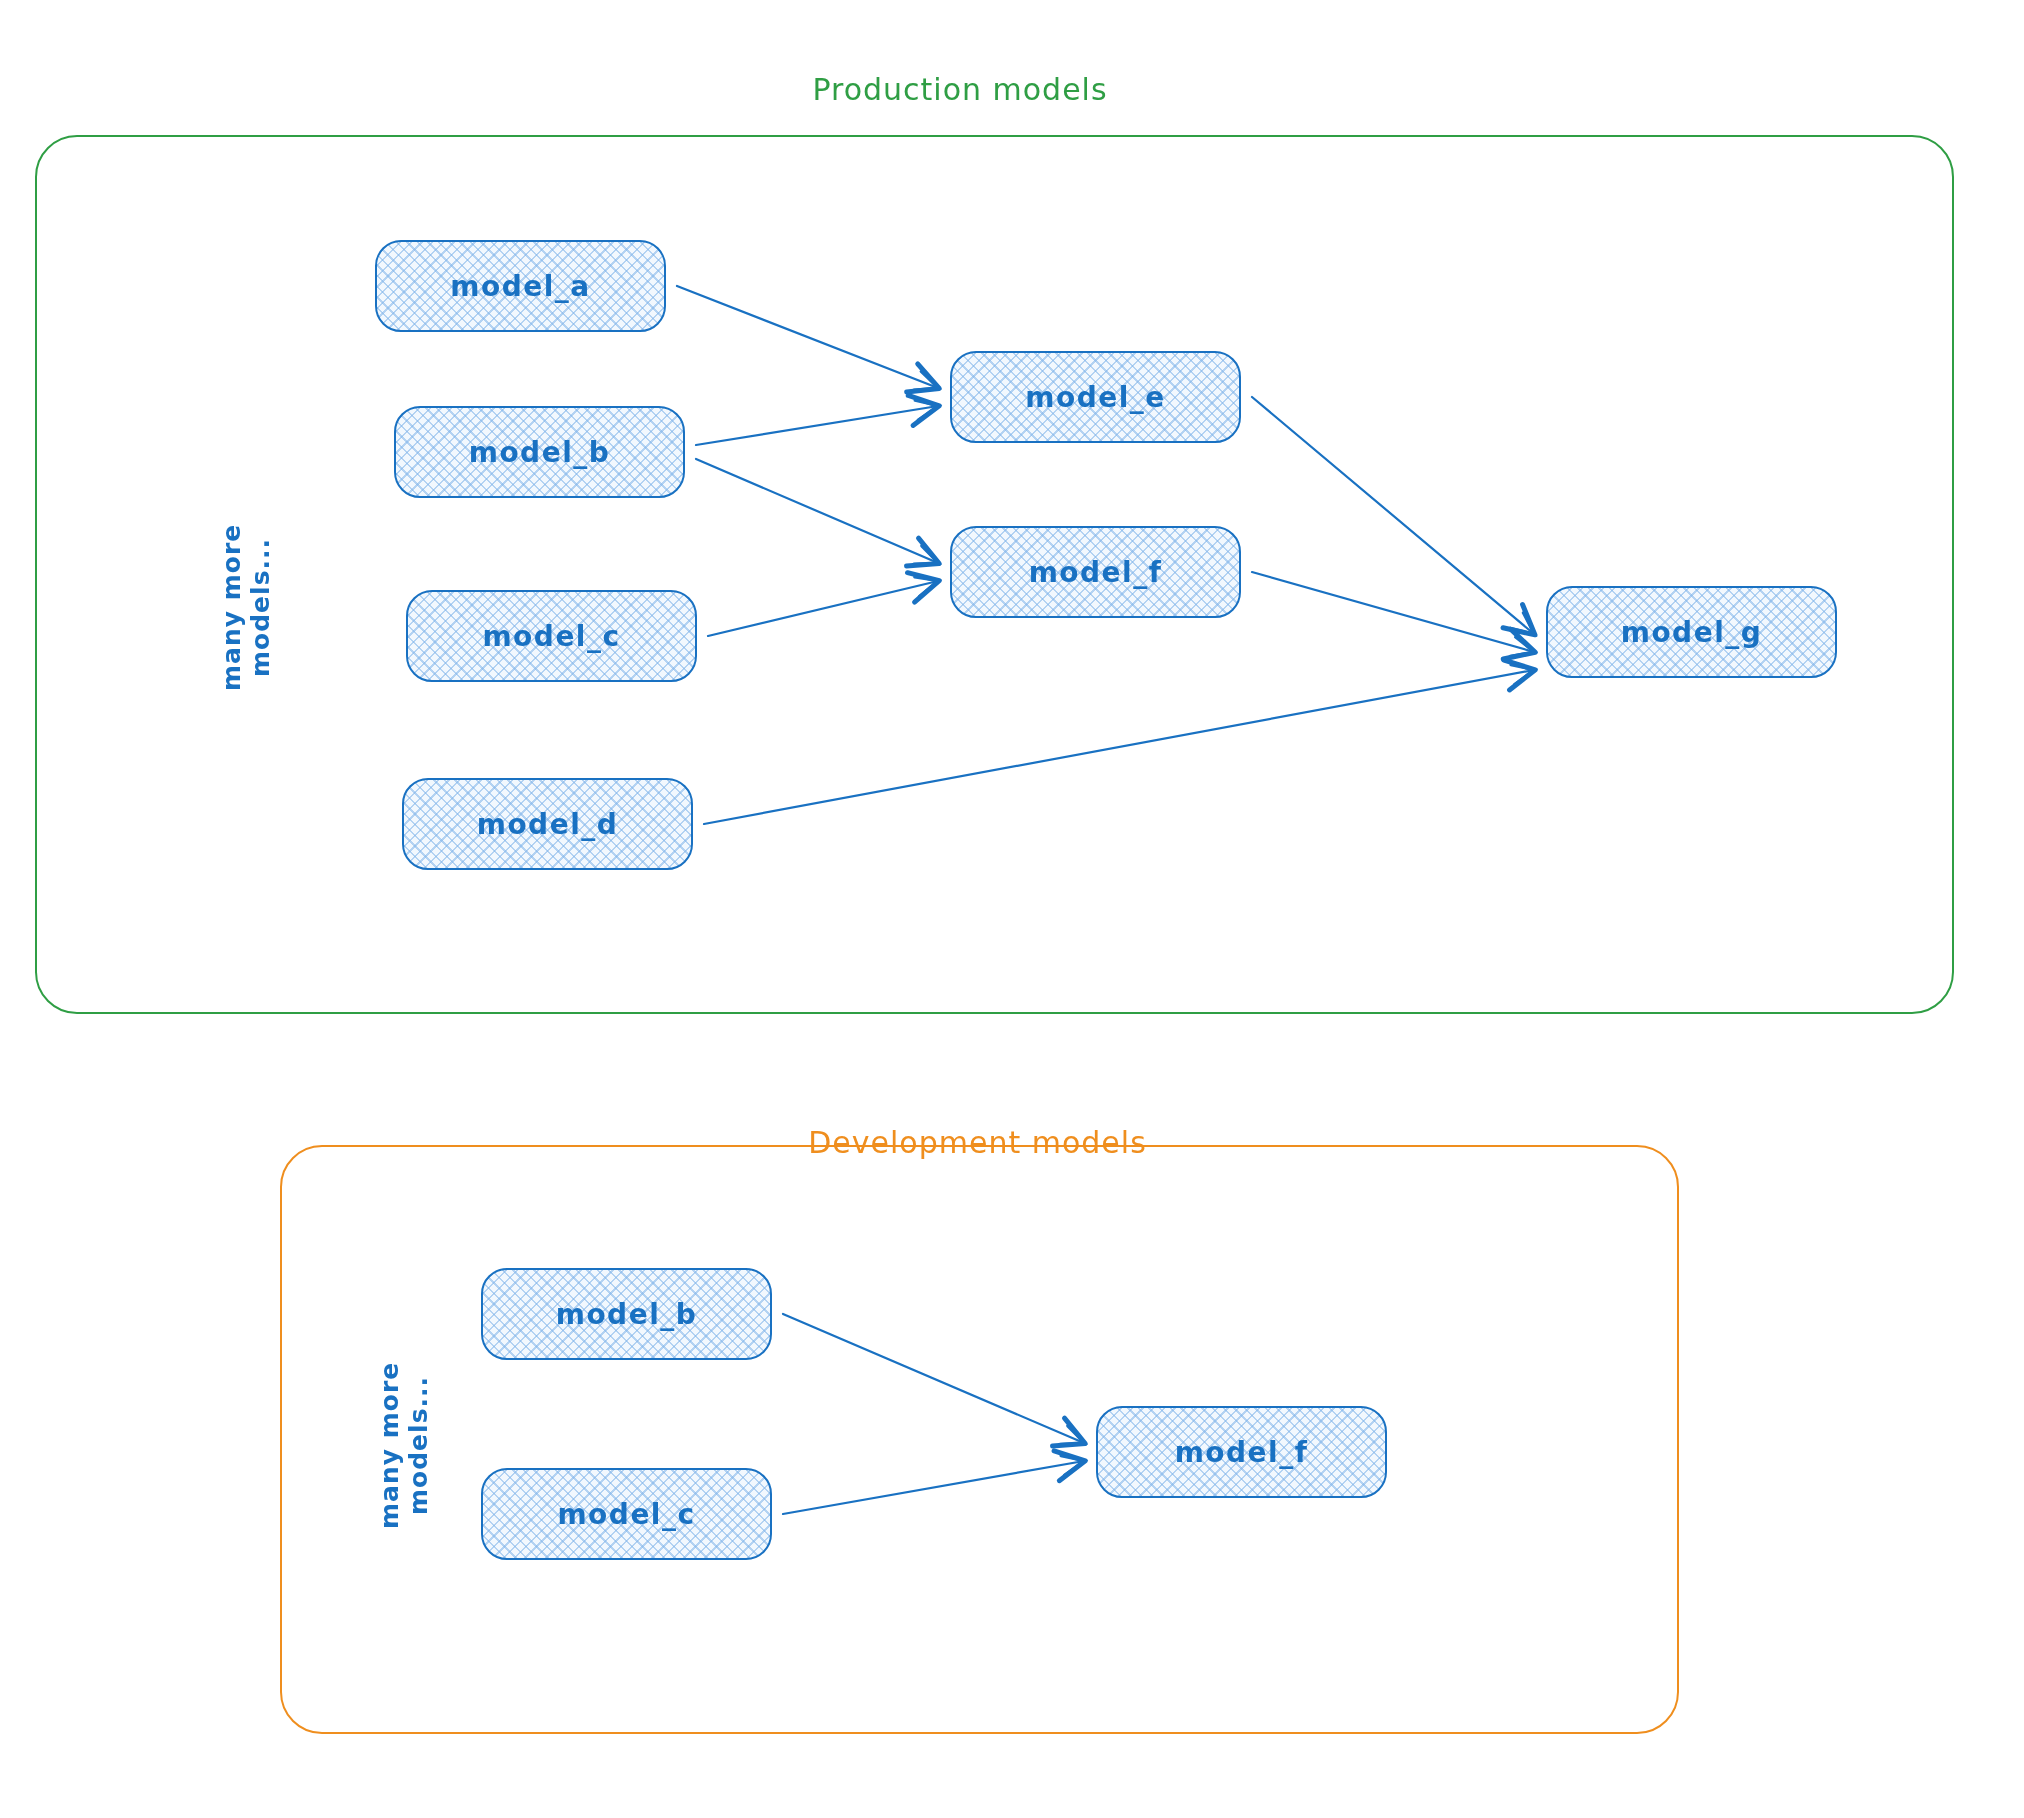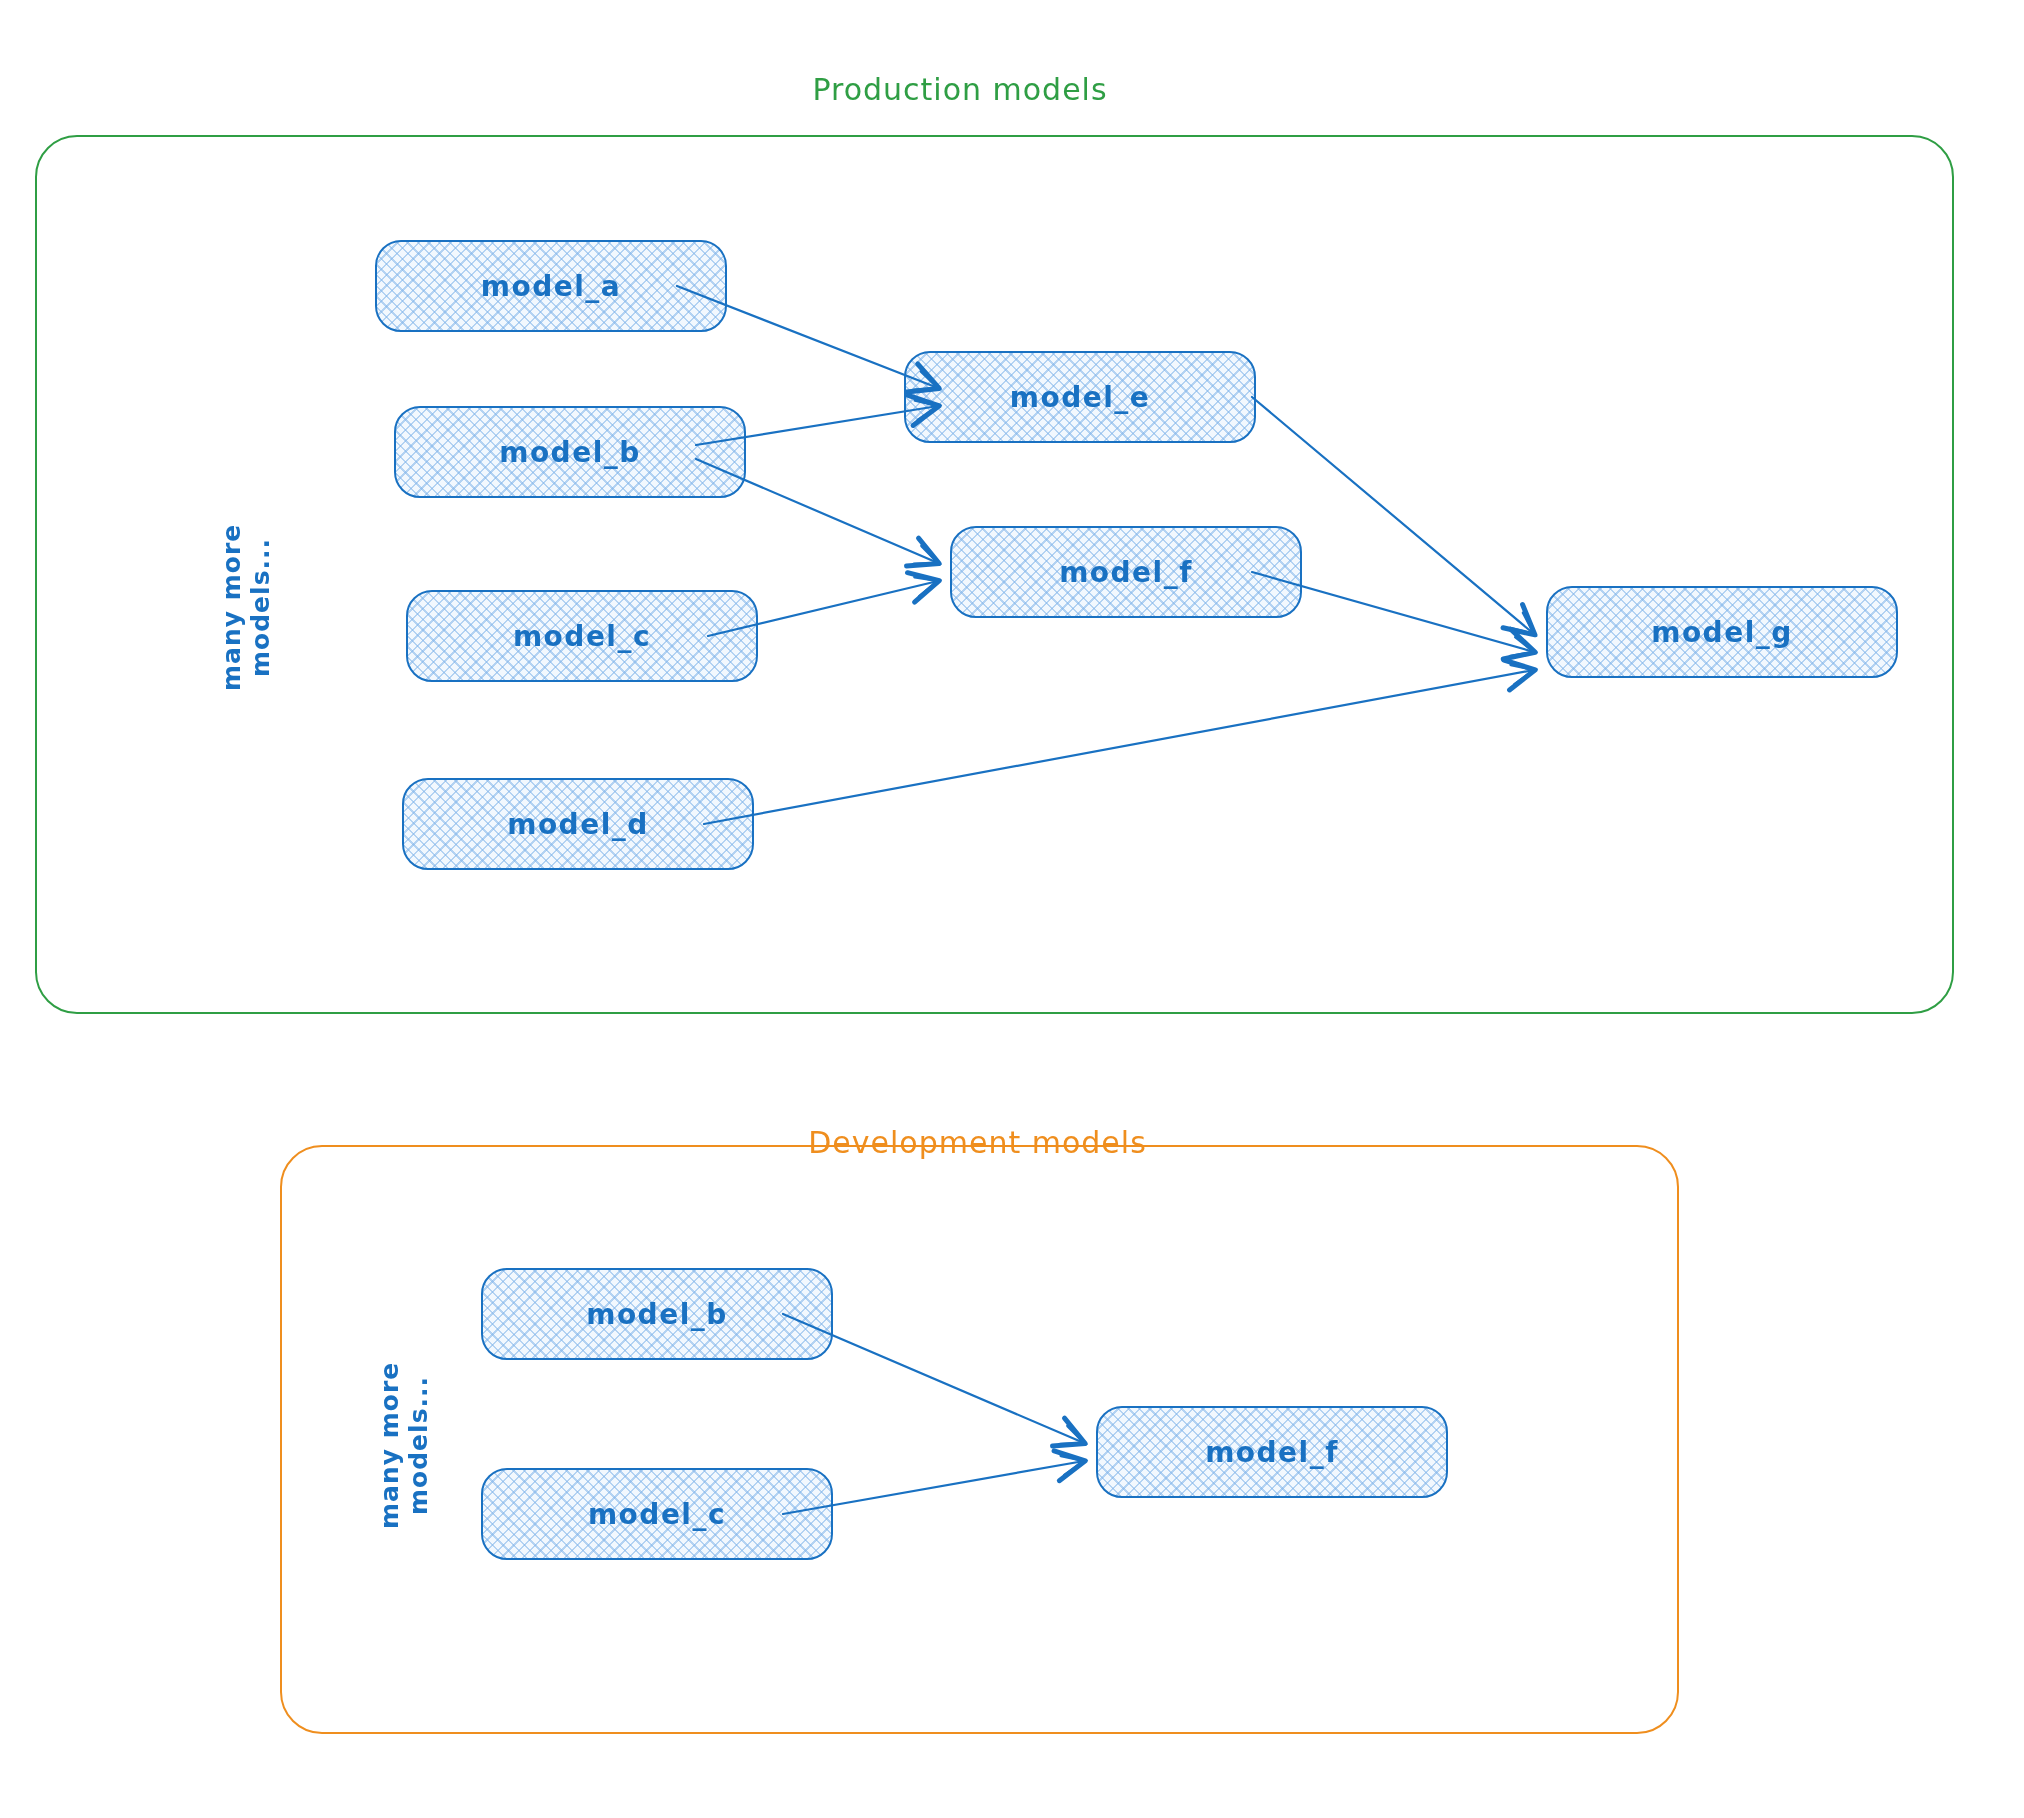--- a/index.html
+++ b/index.html
@@ -39,42 +39,42 @@
     color:#1971c2;
     font-size:25px;
     font-weight:700;
     letter-spacing:1px;
     text-align:center;
   }
   #prod-side-label{left:217px;top:462px;height:290px;width:40px;}
   #dev-side-label{left:375px;top:1295px;height:300px;width:40px;}
   .node{
     position:absolute;
-    width:352px;height:92px;
+    width:291px;height:92px;
     border:2.6px solid #1971c2;
     border-radius:26px;
     box-sizing:border-box;
     display:flex;align-items:center;justify-content:center;
     background-color:#f2f8fe;
     background-image:
       repeating-linear-gradient(45deg,  rgba(128,180,233,0.55) 0 1.7px, transparent 1.7px 7.5px),
       repeating-linear-gradient(-45deg, rgba(128,180,233,0.55) 0 1.7px, transparent 1.7px 7.5px);
   }
   .node-label{
     color:#1971c2;
     font-size:28px;
     font-weight:700;
     letter-spacing:1.5px;
   }
   
   #n-prod-a{left:375px;top:240px;}
   #n-prod-b{left:394px;top:406px;}
   #n-prod-c{left:406px;top:590px;}
   #n-prod-d{left:402px;top:778px;}
-  #n-prod-e{left:904px;top:351px;}
+  #n-prod-e{left:950px;top:351px;}
   #n-prod-f{left:950px;top:526px;}
   #n-prod-g{left:1546px;top:586px;}
   
   #n-dev-b{left:481px;top:1268px;}
   #n-dev-c{left:481px;top:1468px;}
   #n-dev-f{left:1096px;top:1406px;}
   #edge-layer{
     position:absolute;left:0;top:0;width:2024px;height:1818px;
     pointer-events:none;
   }

